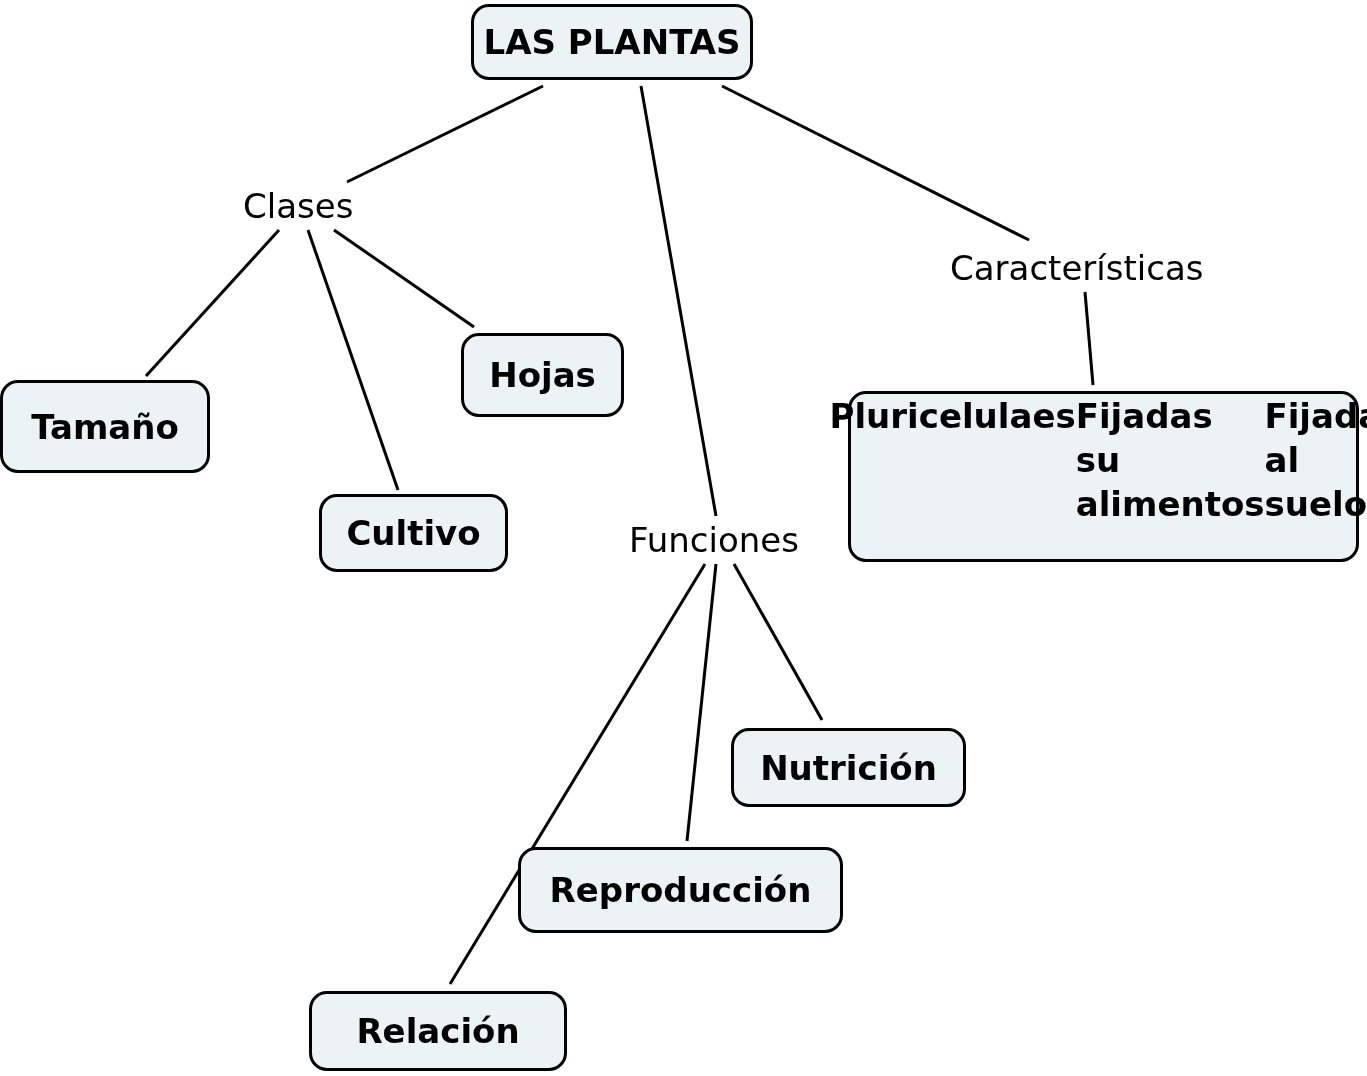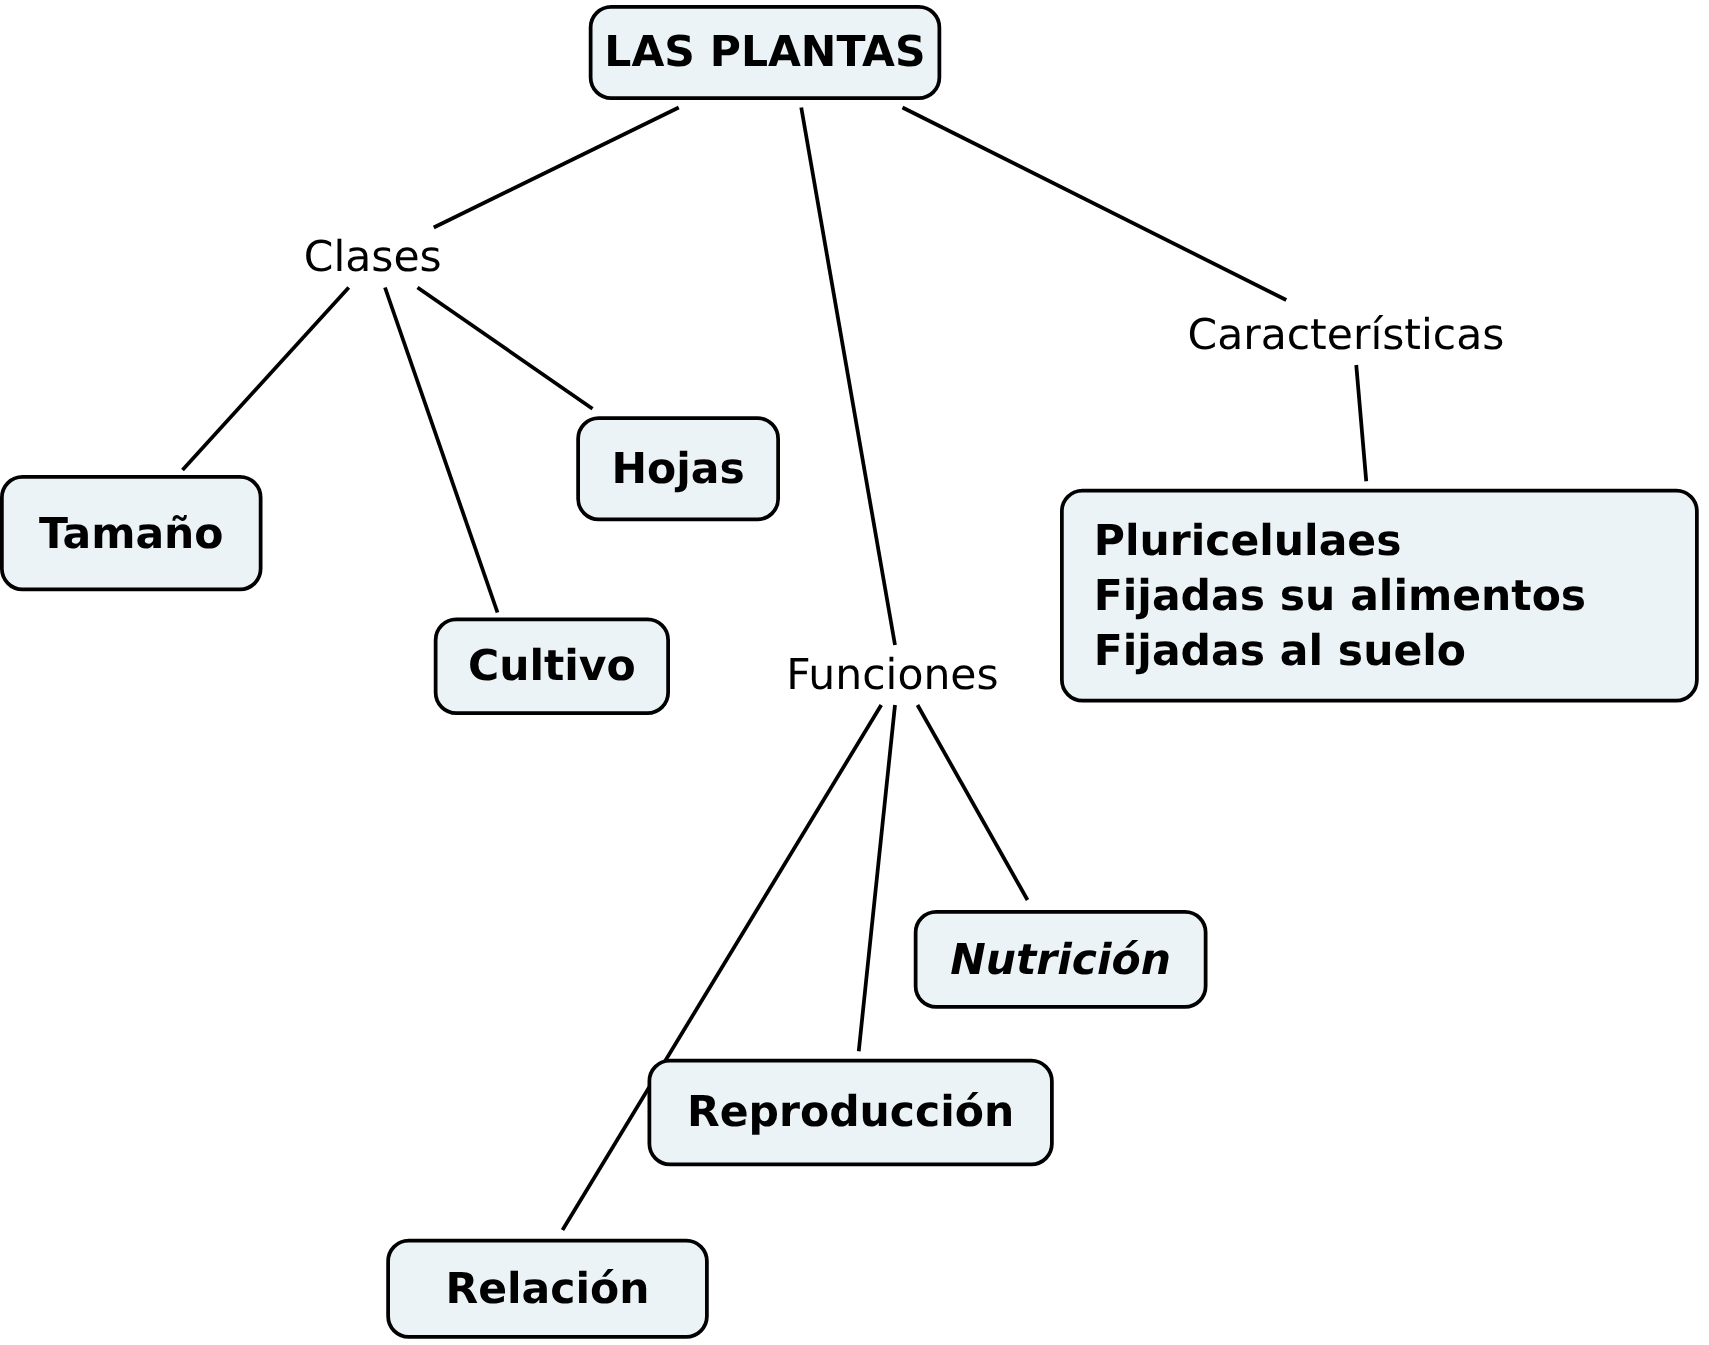--- a/index.html
+++ b/index.html
@@ -1,21 +1,21 @@
 <!DOCTYPE html>
 <html><head>
 <meta charset="utf-8">
 <style>
   html, body { margin: 0; padding: 0; background: #ffffff; }
   body { width: 1367px; height: 1076px; position: relative; overflow: hidden; font-family: "DejaVu Sans", sans-serif; }
   svg { position: absolute; left: 0; top: 0; }
   .node { position: absolute; box-sizing: border-box; background: #ebf3f6; border: 3px solid #000; border-radius: 18px;
           font-family: "DejaVu Sans", sans-serif; font-weight: bold; color: #000; display: flex; align-items: center; justify-content: center; }
   .label { position: absolute; font-family: "DejaVu Sans", sans-serif; font-size: 34px; color: #000; white-space: nowrap; }
-  .multi { flex-direction: column; align-items: flex-start; justify-content: center; padding-left: 24px; line-height: 44px; font-size: 34px; }
+  .multi { align-items: flex-start; justify-content: center; padding-left: 24px; line-height: 44px; font-size: 34px; }
   .multi span { display: block; }
 </style>
 </head>
 <body>
 
 <svg width="1367" height="1076">
   <g stroke="#000" stroke-width="3" fill="none">
     <line x1="543" y1="86" x2="347" y2="182"></line>
     <line x1="641" y1="86" x2="716" y2="516"></line>
     <line x1="722" y1="86" x2="1029" y2="240"></line>
@@ -36,31 +36,31 @@
 <div class="label" style="left:243px;top:186px;">Clases</div>
 <div class="label" style="left:950px;top:248px;">Características</div>
 <div class="label" style="left:629px;top:520px;">Funciones</div>
 
 <div class="node" style="left:0px;top:380px;width:210px;height:93px;font-size:34px;">
   <span>Tamaño</span>
 </div>
 <div class="node" style="left:461px;top:333px;width:163px;height:84px;font-size:34px;">
   <span>Hojas</span>
 </div>
-<div class="node" style="left:319px;top:494px;width:189px;height:78px;font-size:34px;margin-left:28px;">
+<div class="node" style="left:319px;top:494px;width:189px;height:78px;font-size:34px;">
   <span>Cultivo</span>
 </div>
 
 <div class="node multi" style="left:848px;top:391px;width:511px;height:171px;">
   <span>Pluricelulaes</span>
   <span>Fijadas su alimentos</span>
   <span>Fijadas al suelo</span>
 </div>
 
-<div class="node" style="left:731px;top:728px;width:235px;height:79px;font-size:34px;font-style:italic;">
+<div class="node" style="left:731px;top:728px;width:235px;height:79px;font-size:34px;">
   <span>Nutrición</span>
 </div>
 <div class="node" style="left:518px;top:847px;width:325px;height:86px;font-size:34px;">
   <span>Reproducción</span>
 </div>
 <div class="node" style="left:309px;top:991px;width:258px;height:80px;font-size:34px;">
   <span>Relación</span>
 </div>
 
 </body></html>

